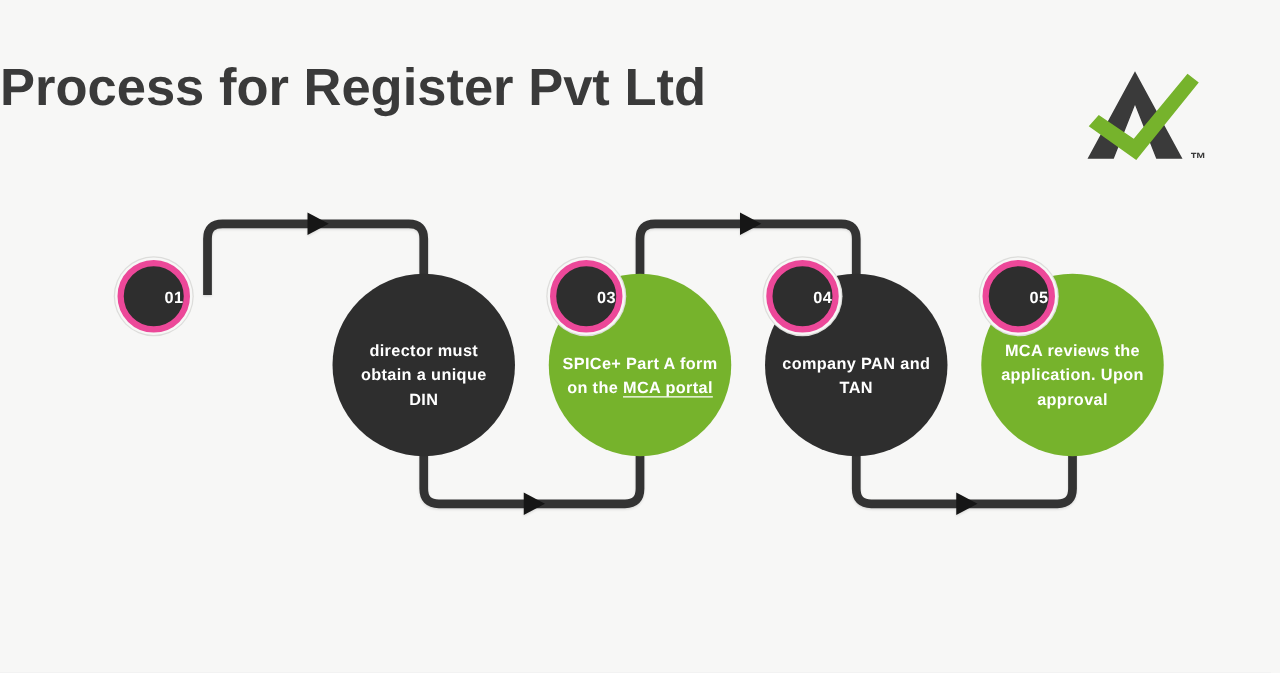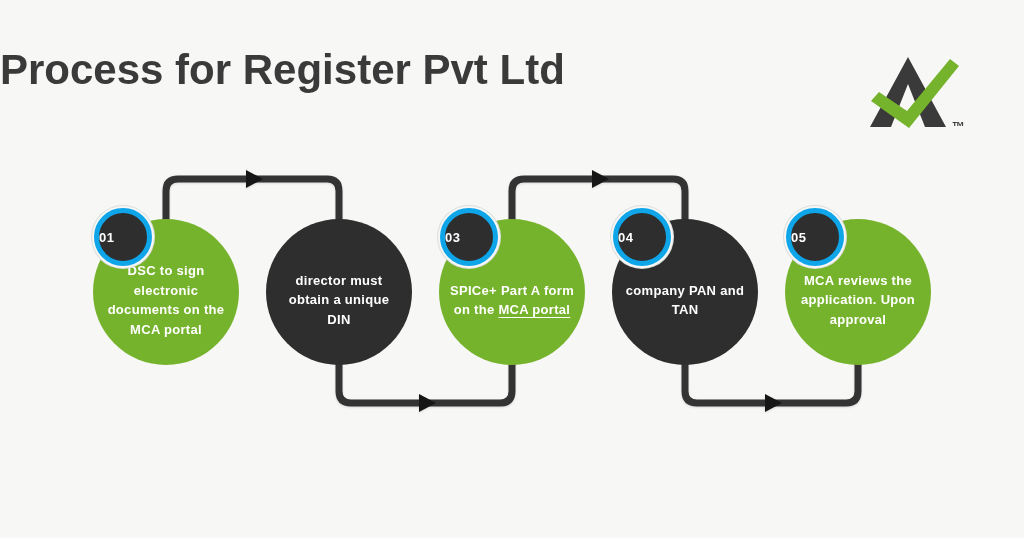--- a/index.html
+++ b/index.html
@@ -69,26 +69,26 @@
   .link-underline{
     text-decoration:underline;
     text-underline-offset:3px;
   }
   
   .badge{
     position:absolute;
     width:48px;height:48px;
     border-radius:50%;
     background:#2e2e2e;
-    border:5px solid #0ea5e9;
+    border:5px solid #ec4899;
     box-shadow:0 0 0 2px #f7f7f6, 0 0 0 3px #dddddb;
     z-index:3;
     display:flex;
     align-items:center;
-    justify-content:flex-start;
+    justify-content:flex-end;
   }
   .badge span{
     color:#ffffff;
     font-size:13px;
     font-weight:bold;
     letter-spacing:0.5px;
   }
   .tm-text{
     font-size:13px;
     font-weight:bold;
@@ -116,23 +116,20 @@
     <path d="M339 348 V391 Q339 403 351 403 H500 Q512 403 512 391 V348"></path>
     <polygon points="419,394 419,412 436,403"></polygon>
 
     <path d="M512 236 V191 Q512 179 524 179 H673 Q685 179 685 191 V236"></path>
     <polygon points="592,170 592,188 609,179"></polygon>
 
     <path d="M685 348 V391 Q685 403 697 403 H846 Q858 403 858 391 V348"></path>
     <polygon points="765,394 765,412 782,403"></polygon>
   </svg>
 
-  <div class="circle green" style="left:93px;top:219px;">
-    <p class="circle-text">DSC to sign electronic documents on the MCA portal</p>
-  </div>
   <div class="badge" style="left:94px;top:208px;">
     <span>01</span>
   </div>
 
   <div class="circle dark" style="left:266px;top:219px;">
     <p class="circle-text">director must obtain a unique DIN</p>
   </div>
 
   <div class="circle green" style="left:439px;top:219px;">
     <p class="circle-text"><span>SPICe+ Part A form on the </span><span class="link-underline">MCA portal</span></p>

